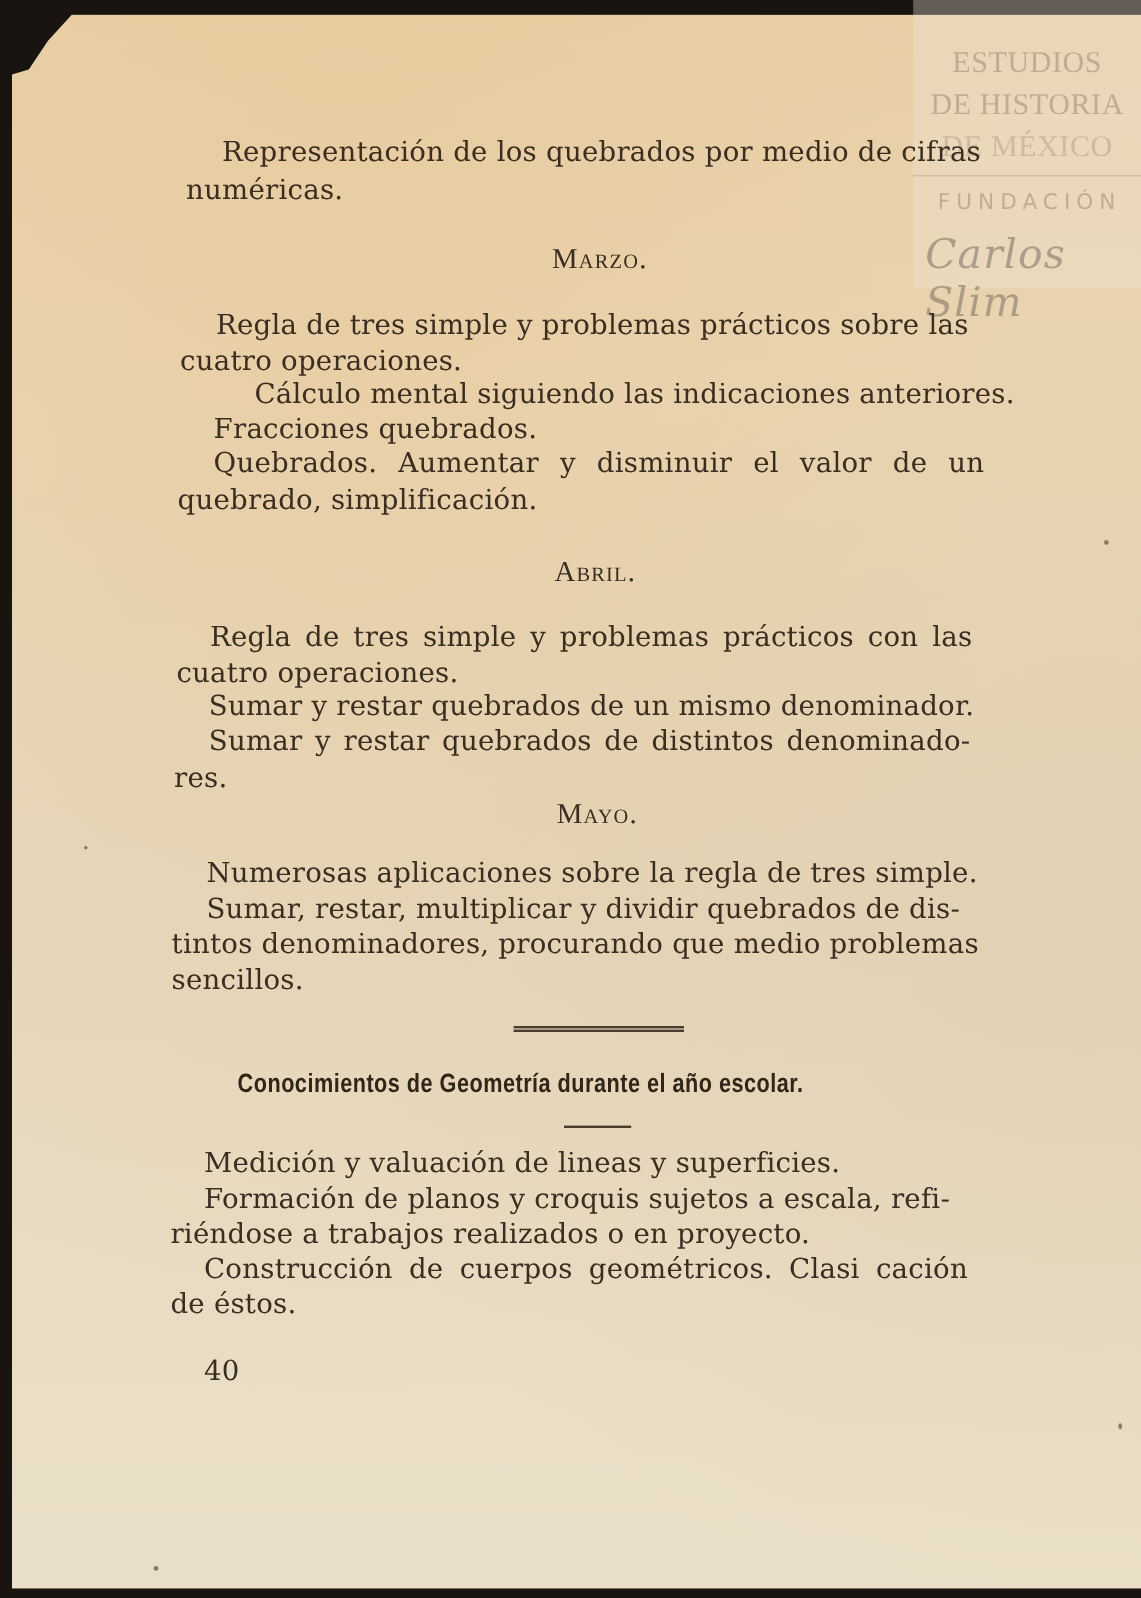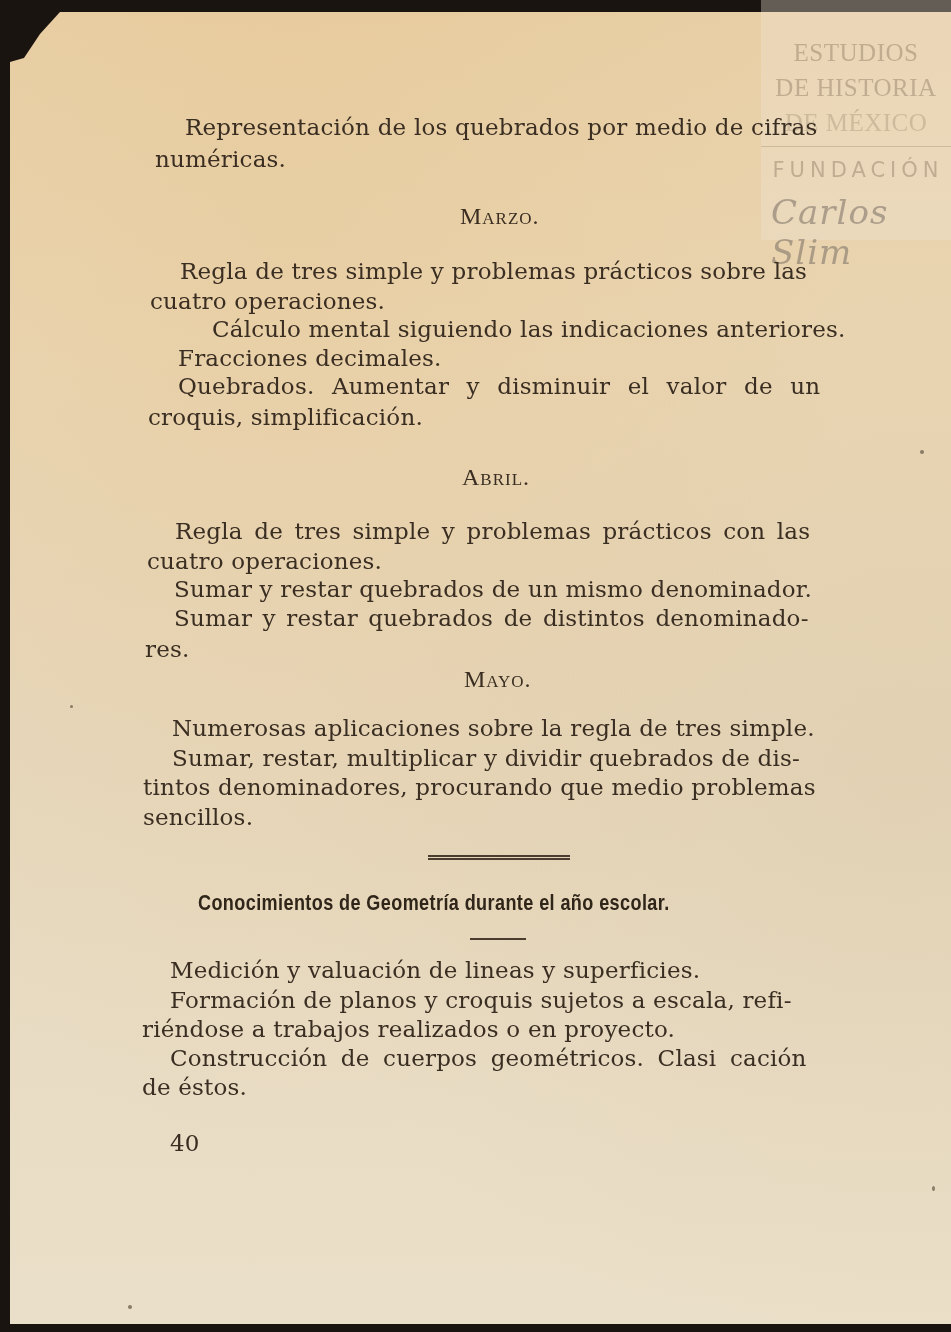--- a/index.html
+++ b/index.html
@@ -37,21 +37,21 @@
     position: absolute; right: 0; top: 0; width: 190px; height: 240px;
     background: rgba(240, 230, 215, 0.35);
   }
   .wm-line {
     position: absolute; left: 0; width: 190px; text-align: center;
     font-family: "Liberation Serif", serif; font-size: 25px; color: rgba(140,120,95,0.45);
     letter-spacing: 0.5px;
   }
   .wm-fund {
     position: absolute; left: 4px; width: 186px; text-align: center;
-    font-family: "DejaVu Sans", sans-serif; font-size: 21px; letter-spacing: 5px;
+    font-family: "DejaVu Sans", sans-serif; font-size: 18px; letter-spacing: 5px;
     color: rgba(140,120,95,0.45);
   }
   .wm-sep { position: absolute; left: 0; width: 190px; height: 1px; background: rgba(150,130,100,0.35); }
   .wm-sign {
     position: absolute; left: 10px; width: 180px; font-family: "DejaVu Serif", serif;
     font-style: italic; font-size: 34px; color: rgba(120,110,100,0.55); letter-spacing: 1px;
   }
   .speck { position: absolute; background: #8a7a66; border-radius: 50%; }
 </style>
 </head>
@@ -68,23 +68,23 @@
   <div class="wm-sign" style="top:192px;">Carlos Slim</div>
 </div>
 
 <div class="text" style="left:185px; top:114px;">Representación de los quebrados por medio de cifras</div>
 <div class="text" style="left:155px; top:146px;">numéricas.</div>
 
 <div class="heading" style="left:460px; top:203px;">Marzo.</div>
 <div class="text" style="left:180px; top:258px;">Regla de tres simple y problemas prácticos sobre las</div>
 <div class="text" style="left:150px; top:288px;">cuatro operaciones.</div>
 <div class="text" style="left:178px; top:316px;margin-left:34px;">Cálculo mental siguiendo las indicaciones anteriores.</div>
-<div class="text" style="left:178px; top:345px;">Fracciones decimales.</div>
+<div class="text" style="left:178px; top:345px;">Fracciones quebrados.</div>
 <div class="text" style="left:178px; top:373px; word-spacing:10px;">Quebrados. Aumentar y disminuir el valor de un</div>
-<div class="text" style="left:148px; top:404px;">croquis, simplificación.</div>
+<div class="text" style="left:148px; top:404px;">quebrado, simplificación.</div>
 
 <div class="heading" style="left:462px; top:464px;">Abril.</div>
 <div class="text" style="left:175px; top:518px; word-spacing:4px;">Regla de tres simple y problemas prácticos con las</div>
 <div class="text" style="left:147px; top:548px;">cuatro operaciones.</div>
 <div class="text" style="left:174px; top:576px;">Sumar y restar quebrados de un mismo denominador.</div>
 <div class="text" style="left:174px; top:605px; word-spacing:3px;">Sumar y restar quebrados de distintos denominado-</div>
 <div class="text" style="left:145px; top:636px;">res.</div>
 
 <div class="heading" style="left:464px; top:666px;">Mayo.</div>
 <div class="text" style="left:172px; top:715px;">Numerosas aplicaciones sobre la regla de tres simple.</div>

